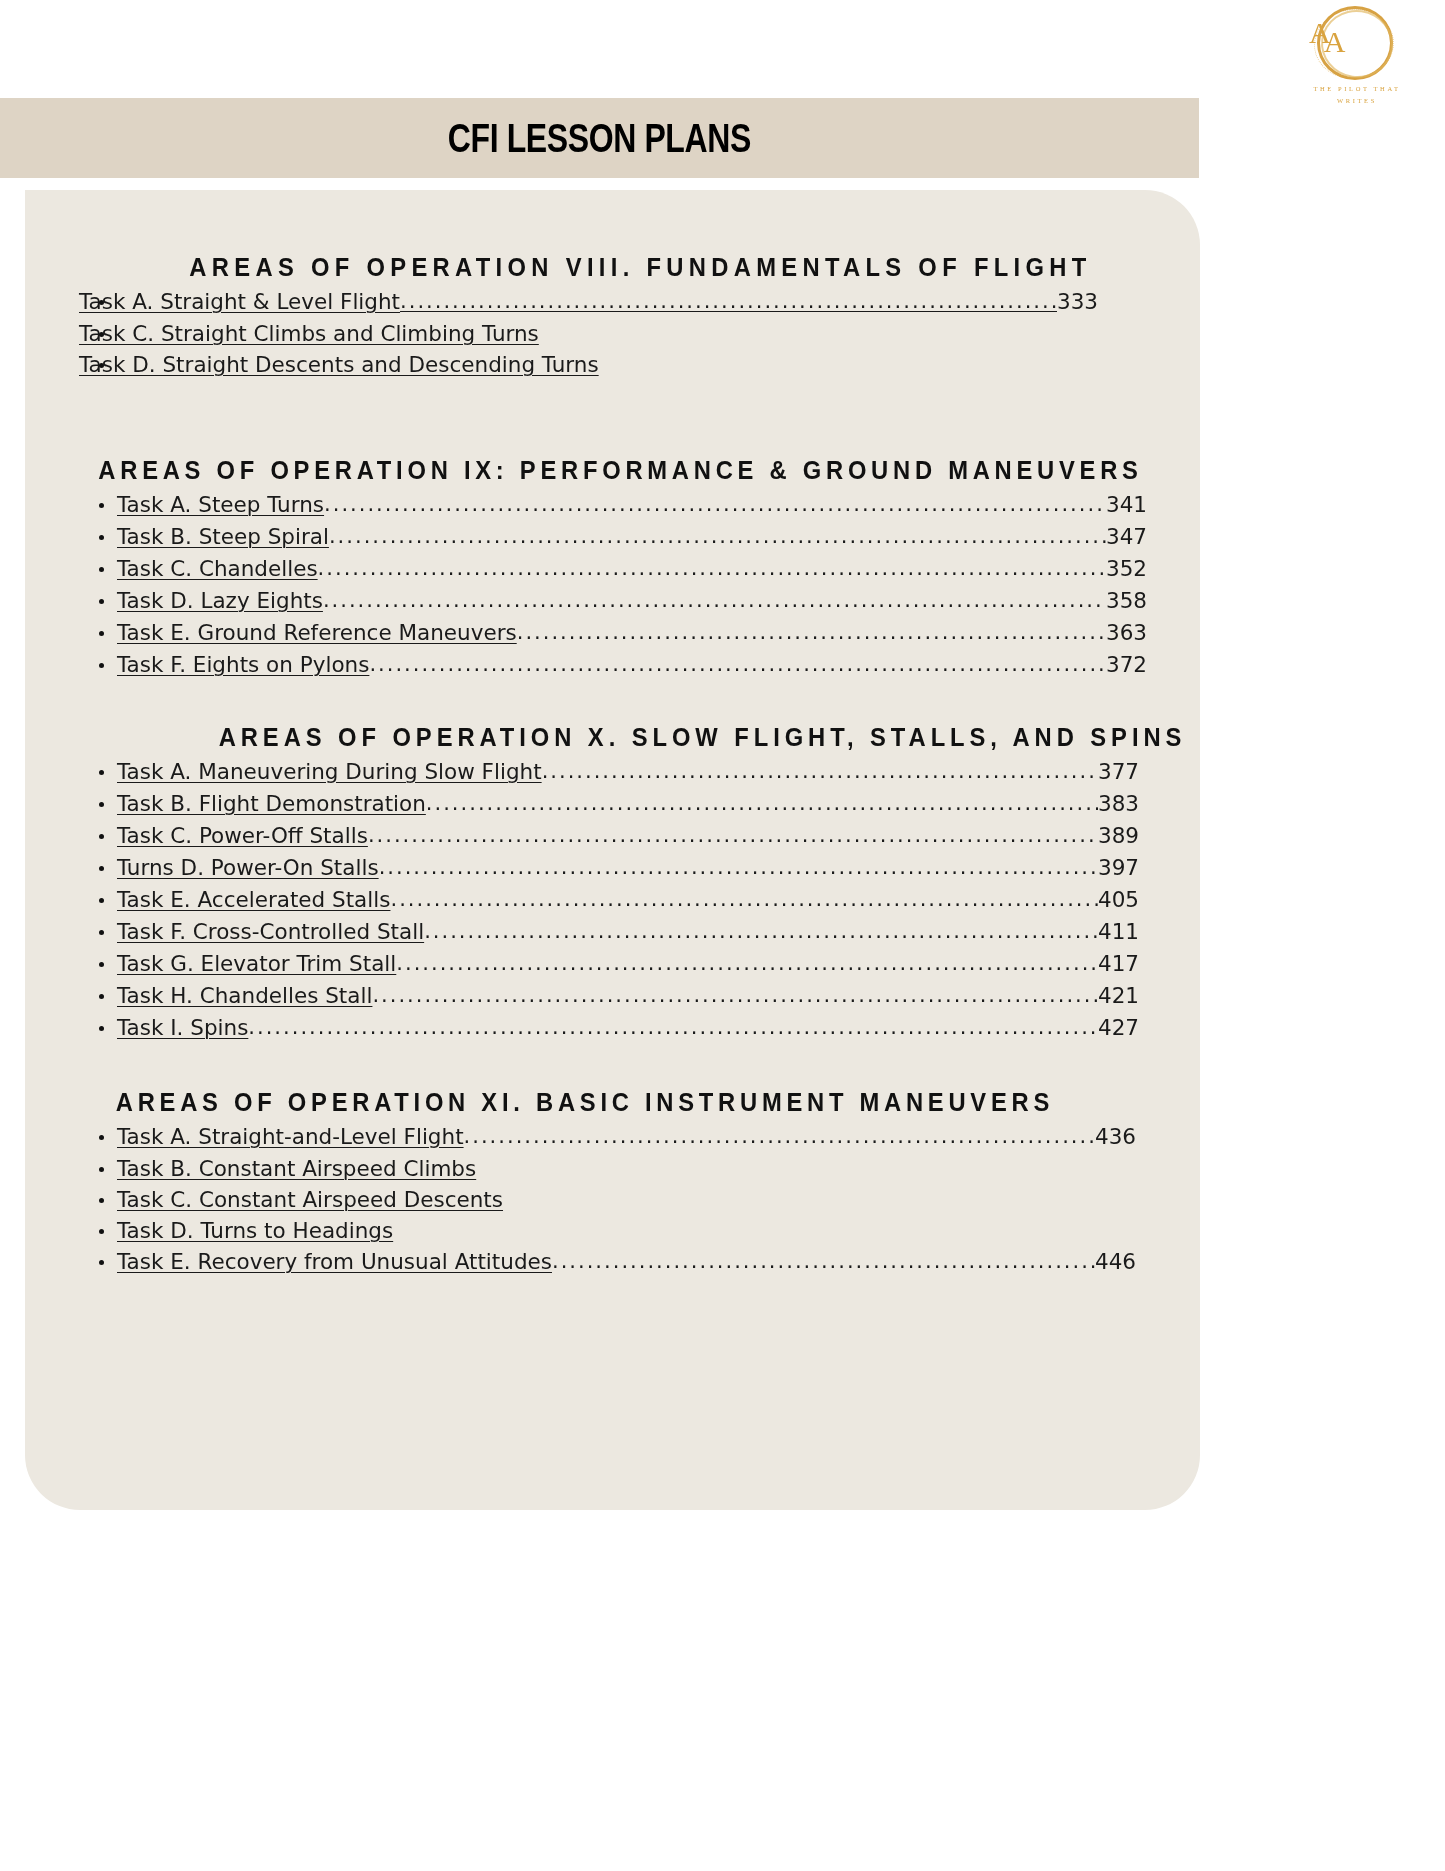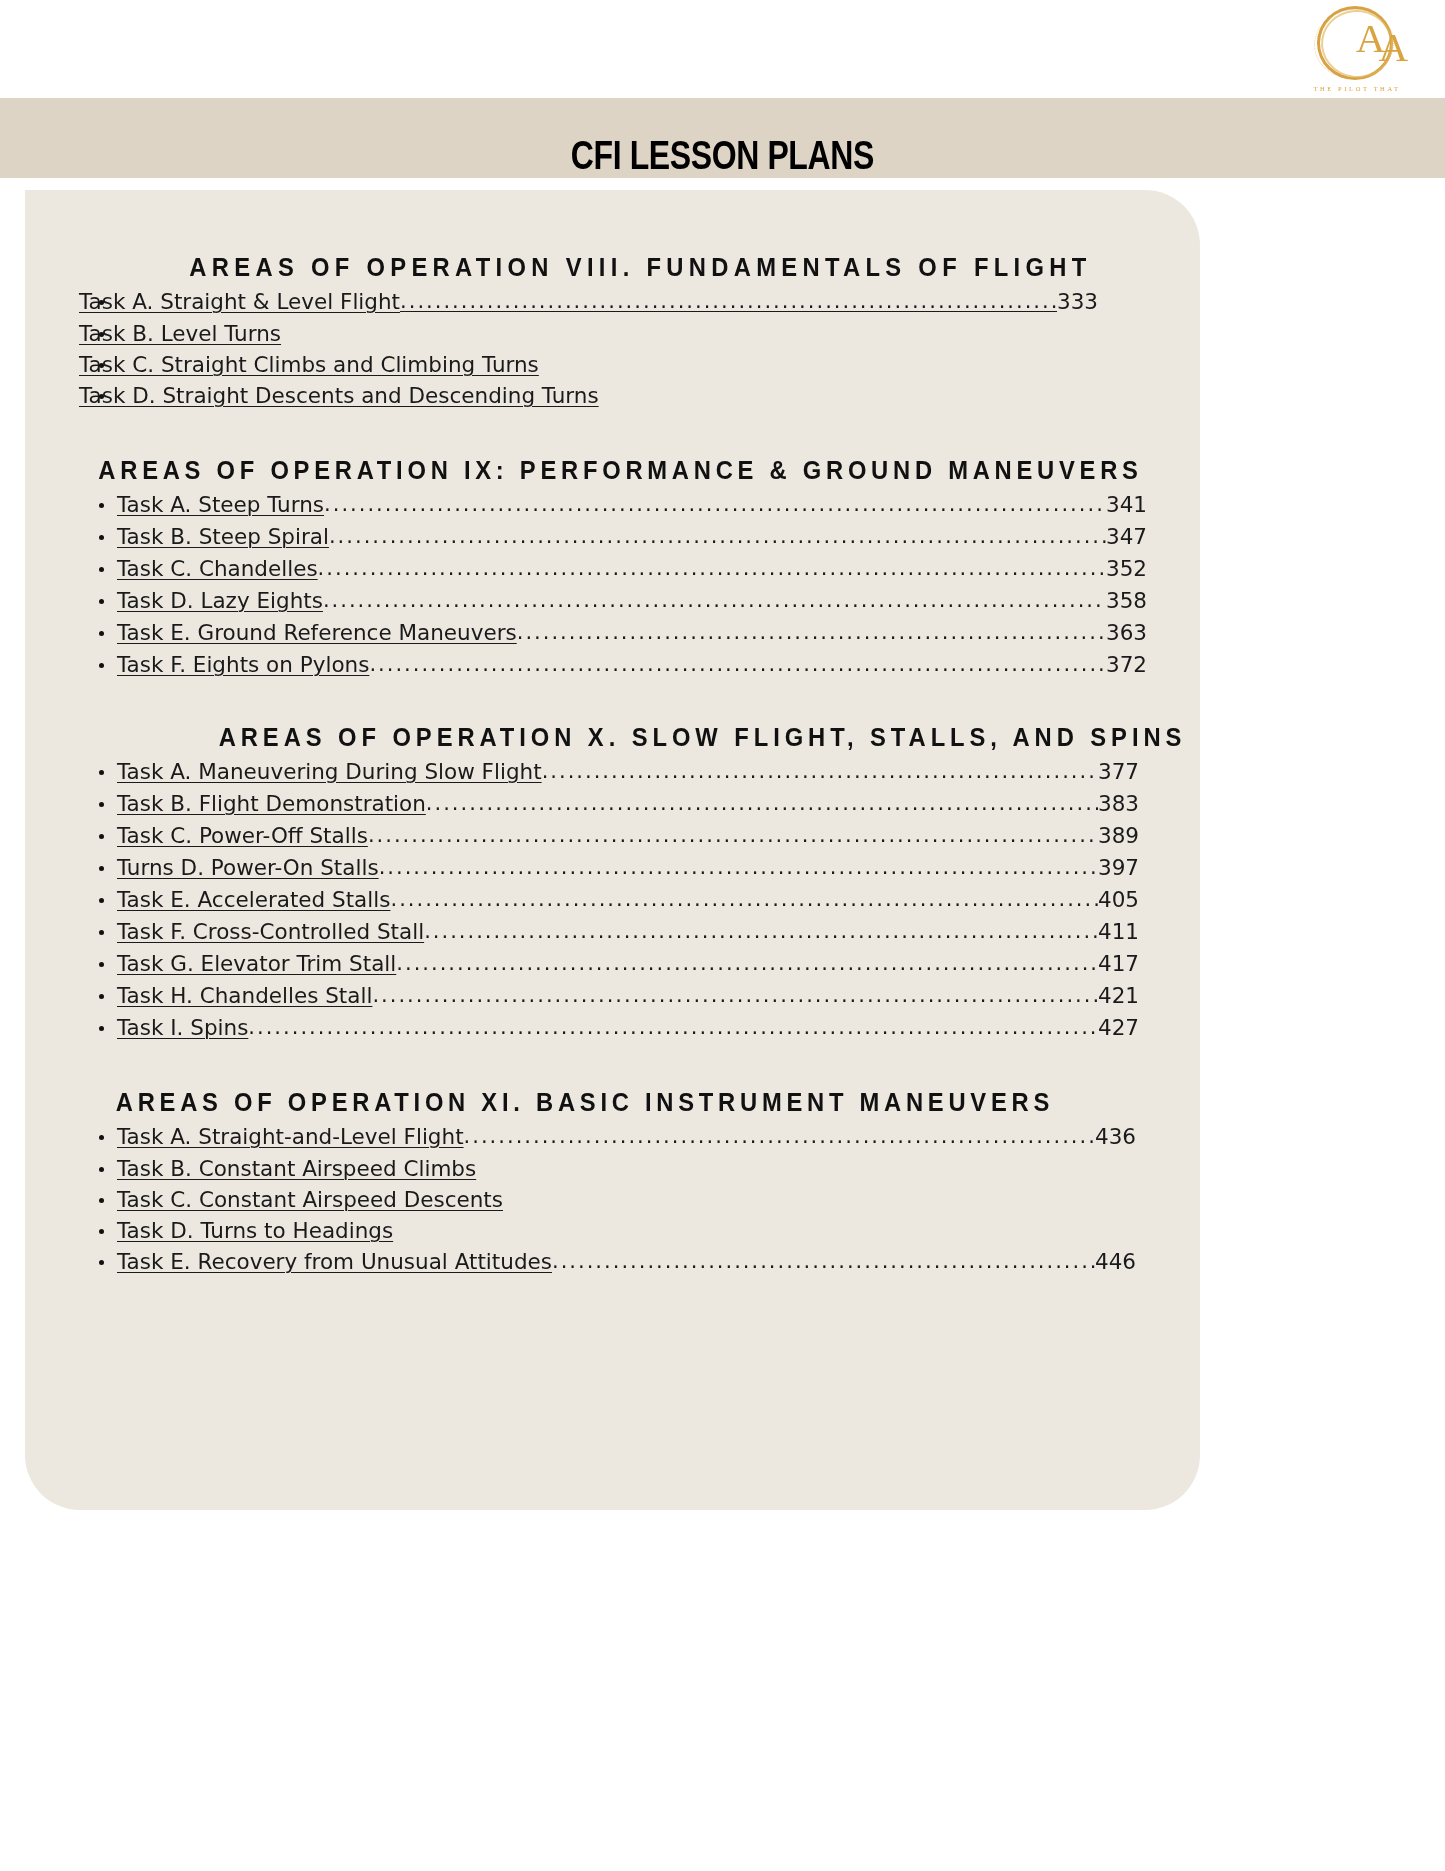--- a/index.html
+++ b/index.html
@@ -56,23 +56,23 @@
     height: 70px;
     border: 1.5px dotted #e8c27b;
     opacity: 0.8;
     transform: rotate(-6deg);
   }
   .logo-monogram {
     position: absolute;
     left: 0;
     top: 14px;
     width: 96px;
-    text-align: right;
+    text-align: left;
     font-family: "Liberation Serif", serif;
-    font-size: 41px;
+    font-size: 30px;
     letter-spacing: -5px;
     color: #d9a33f;
     line-height: 1;
   }
   .logo-monogram .a2 {
     display: inline-block;
     position: relative;
     top: 9px;
     left: -2px;
   }
@@ -85,25 +85,25 @@
     line-height: 1.5;
     margin-top: 2px;
     white-space: nowrap;
   }
 
   
   .title-band {
     position: absolute;
     left: 0;
     top: 98px;
-    width: 1445px;
+    width: 1199px;
     height: 80px;
     background: #ded4c5;
     display: flex;
-    align-items: flex-end;
+    align-items: center;
     justify-content: center;
   }
   .title-band h1 {
     margin: 0;
     font-family: "Liberation Sans Narrow", "Liberation Sans", sans-serif;
     font-size: 40px;
     font-weight: bold;
     color: #000000;
     letter-spacing: -0.5px;
     transform: scaleX(0.80);
@@ -246,25 +246,20 @@
     <ul class="task-list" id="list-0">
         <li>
           <span class="task-row-inner">
             <span class="task-label">Task A. Straight &amp; Level Flight</span>
             <span class="leader underlined">...............................................................................................</span>
             <span class="page-num">333</span>
           </span>
         </li>
         <li>
           <span class="task-row-inner">
-            <span class="task-label">Task B. Level Turns</span>
-          </span>
-        </li>
-        <li>
-          <span class="task-row-inner">
             <span class="task-label">Task C. Straight Climbs and Climbing Turns</span>
           </span>
         </li>
         <li>
           <span class="task-row-inner">
             <span class="task-label">Task D. Straight Descents and Descending Turns</span>
           </span>
         </li>
       </ul>
   </div>

